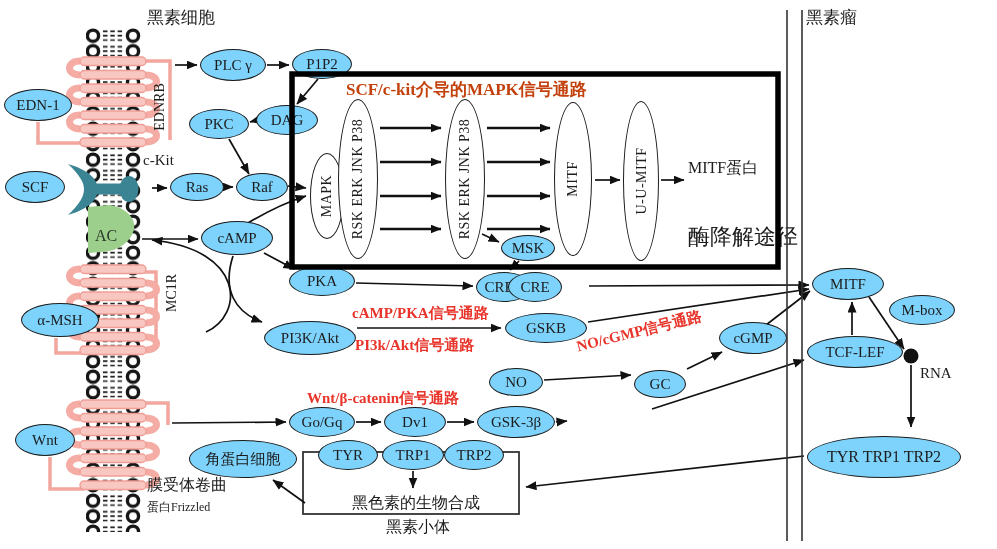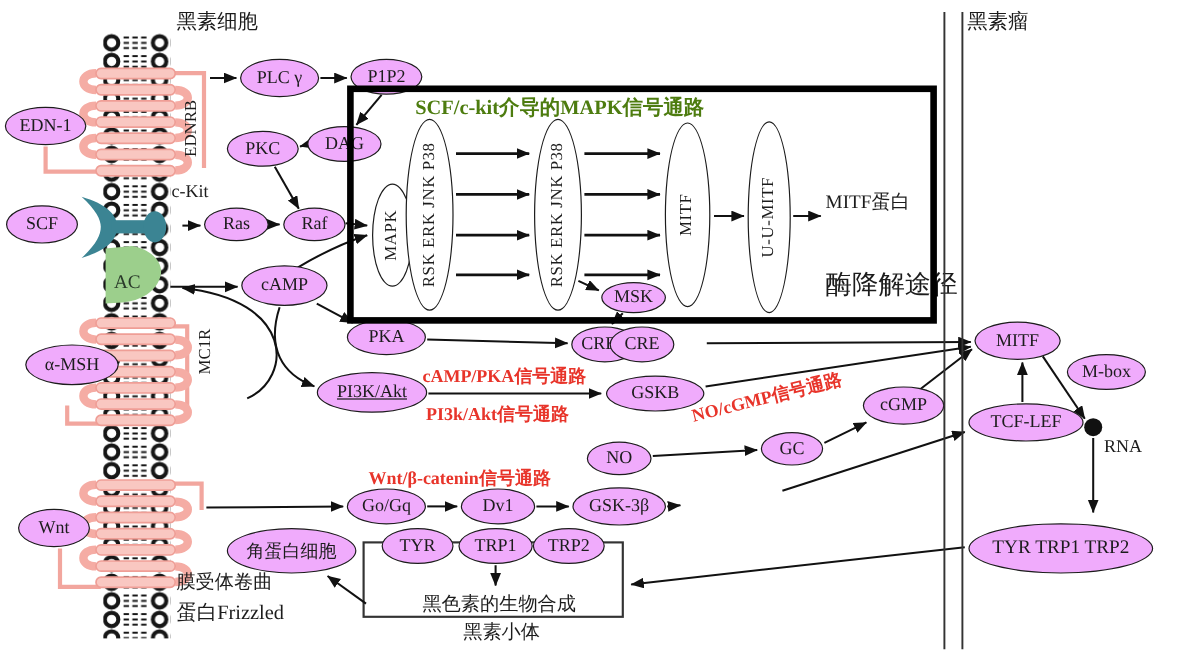--- a/index.html
+++ b/index.html
@@ -1,20 +1,20 @@
 <!DOCTYPE html>
 <html><head>
 <meta charset="utf-8">
 <style>
   html,body{margin:0;padding:0;background:#fff;}
   #stage{position:relative;width:997px;height:549px;background:#fff;overflow:hidden;
          font-family:"Liberation Serif","DejaVu Sans",serif;color:#1c1c1c;}
   svg{position:absolute;left:0;top:0;}
   .layer{position:absolute;left:0;top:0;width:997px;height:549px;}
-  .oval{position:absolute;border:1.7px solid #1c1c1c;border-radius:50%;background:#f0abfc;
+  .oval{position:absolute;border:1.7px solid #1c1c1c;border-radius:50%;background:#7dd3fc;
         display:flex;align-items:center;justify-content:center;box-sizing:border-box;
         font-size:15px;white-space:nowrap;z-index:2;}
   .voval{position:absolute;border:1.7px solid #1c1c1c;border-radius:50%;background:#fff;
         display:flex;align-items:center;justify-content:center;box-sizing:border-box;z-index:2;}
   .voval span{transform:rotate(-90deg);white-space:nowrap;font-size:14px;letter-spacing:.5px;}
   .lbl{position:absolute;white-space:nowrap;z-index:2;}
   .redlbl{position:absolute;white-space:nowrap;font-weight:bold;z-index:2;}
   .vlbl{position:absolute;white-space:nowrap;z-index:2;transform:rotate(-90deg);transform-origin:center;}
   #overlay{z-index:4;pointer-events:none;}
   #base{z-index:0;}
@@ -169,21 +169,21 @@
       <line x1="487" y1="229" x2="550" y2="229" marker-end="url(#ah)"></line>
     </g>
   </svg>
 
   <div class="oval" style="left:4px;top:89px;width:68px;height:32px;">
       <span>EDN-1</span>
     </div>
   <div class="oval" style="left:5px;top:171px;width:60px;height:32px;">
       <span>SCF</span>
     </div>
-  <div class="oval" style="left:21px;top:287px;width:78px;height:34px;text-align:right;">
+  <div class="oval" style="left:21px;top:303px;width:78px;height:34px;text-align:right;">
       <span>α-MSH</span>
     </div>
   <div class="oval" style="left:15px;top:424px;width:60px;height:32px;">
       <span>Wnt</span>
     </div>
   <div class="oval" style="left:200px;top:49px;width:66px;height:32px;">
       <span>PLC γ</span>
     </div>
   <div class="oval" style="left:292px;top:49px;width:60px;height:30px;">
       <span>P1P2</span>
@@ -199,39 +199,39 @@
     </div>
   <div class="oval" style="left:236px;top:173px;width:52px;height:28px;">
       <span>Raf</span>
     </div>
   <div class="oval" style="left:201px;top:221px;width:72px;height:34px;">
       <span>cAMP</span>
     </div>
   <div class="oval" style="left:289px;top:266px;width:66px;height:30px;">
       <span>PKA</span>
     </div>
-  <div class="oval" style="left:264px;top:310px;width:92px;height:34px;text-decoration:underline;">
+  <div class="oval" style="left:264px;top:321px;width:92px;height:34px;">
       <span>PI3K/Akt</span>
     </div>
   <div class="oval" style="left:476px;top:272px;width:56px;height:30px;">
       <span>CREB</span>
     </div>
   <div class="oval" style="left:508px;top:272px;width:54px;height:30px;">
       <span>CRE</span>
     </div>
   <div class="oval" style="left:505px;top:313px;width:82px;height:30px;align-items:center;">
       <span>GSKB</span>
     </div>
   <div class="oval" style="left:501px;top:235px;width:54px;height:26px;">
       <span>MSK</span>
     </div>
   <div class="oval" style="left:489px;top:368px;width:54px;height:28px;">
       <span>NO</span>
     </div>
-  <div class="oval" style="left:634px;top:360px;width:52px;height:28px;">
+  <div class="oval" style="left:634px;top:370px;width:52px;height:28px;">
       <span>GC</span>
     </div>
   <div class="oval" style="left:719px;top:322px;width:68px;height:32px;">
       <span>cGMP</span>
     </div>
   <div class="oval" style="left:289px;top:407px;width:66px;height:30px;">
       <span>Go/Gq</span>
     </div>
   <div class="oval" style="left:384px;top:407px;width:62px;height:30px;">
       <span>Dv1</span>
@@ -280,28 +280,28 @@
       <span>U-U-MITF</span>
     </div>
 
   <div class="lbl" style="left:147px;top:6px;font-size:17px;">黑素细胞</div>
   <div class="lbl" style="left:806px;top:6px;font-size:17px;">黑素瘤</div>
   <div class="lbl" style="left:143px;top:152px;font-size:15px;font-family:Liberation Serif, serif;">c-Kit</div>
   <div class="vlbl" style="left:120px;top:99px;width:80px;text-align:center;font-size:14px;">EDNRB</div>
   <div class="vlbl" style="left:137px;top:285px;width:70px;text-align:center;font-size:14px;">MC1R</div>
   <div class="lbl" style="left:95px;top:227px;font-size:16px;color:#2a3a2a;">AC</div>
   <div class="lbl" style="left:147px;top:475px;font-size:16px;">膜受体卷曲</div>
-  <div class="lbl" style="left:147px;top:499px;font-size:17px;">蛋白Frizzled</div>
+  <div class="lbl" style="left:147px;top:499px;font-size:12px;">蛋白Frizzled</div>
   <div class="lbl" style="left:688px;top:158px;font-size:16px;">MITF蛋白</div>
   <div class="lbl" style="left:688px;top:183px;font-size:22px;margin-top:39px;">酶降解途径</div>
   <div class="lbl" style="left:920px;top:365px;font-size:15px;">RNA</div>
   <div class="lbl" style="left:352px;top:493px;font-size:16px;">黑色素的生物合成</div>
   <div class="lbl" style="left:386px;top:517px;font-size:16px;">黑素小体</div>
 
-  <div class="redlbl" style="left:346px;top:78px;font-size:17px;color:#4d7c0f;">SCF/c-kit介导的MAPK信号通路</div>
+  <div class="redlbl" style="left:346px;top:78px;font-size:17px;color:#c2410c;">SCF/c-kit介导的MAPK信号通路</div>
   <div class="redlbl" style="left:352px;top:304px;font-size:15px;color:#e8342a;">cAMP/PKA信号通路</div>
   <div class="redlbl" style="left:355px;top:336px;font-size:15px;color:#e8342a;">PI3k/Akt信号通路</div>
   <div class="redlbl" style="left:575px;top:322px;font-size:15px;color:#e8342a;transform:rotate(-14deg);">NO/cGMP信号通路</div>
   <div class="redlbl" style="left:307px;top:389px;font-size:15px;color:#e8342a;">Wnt/β-catenin信号通路</div>
 
   <svg id="overlay" class="layer" width="997" height="549" viewBox="0 0 997 549">
     <rect x="292" y="74" width="486" height="193" fill="none" stroke="#000" stroke-width="5.5"></rect>
     <line x1="787" y1="10" x2="787" y2="541" stroke="#333" stroke-width="1.6"></line>
     <line x1="802" y1="10" x2="802" y2="541" stroke="#333" stroke-width="1.6"></line>
   </svg>

